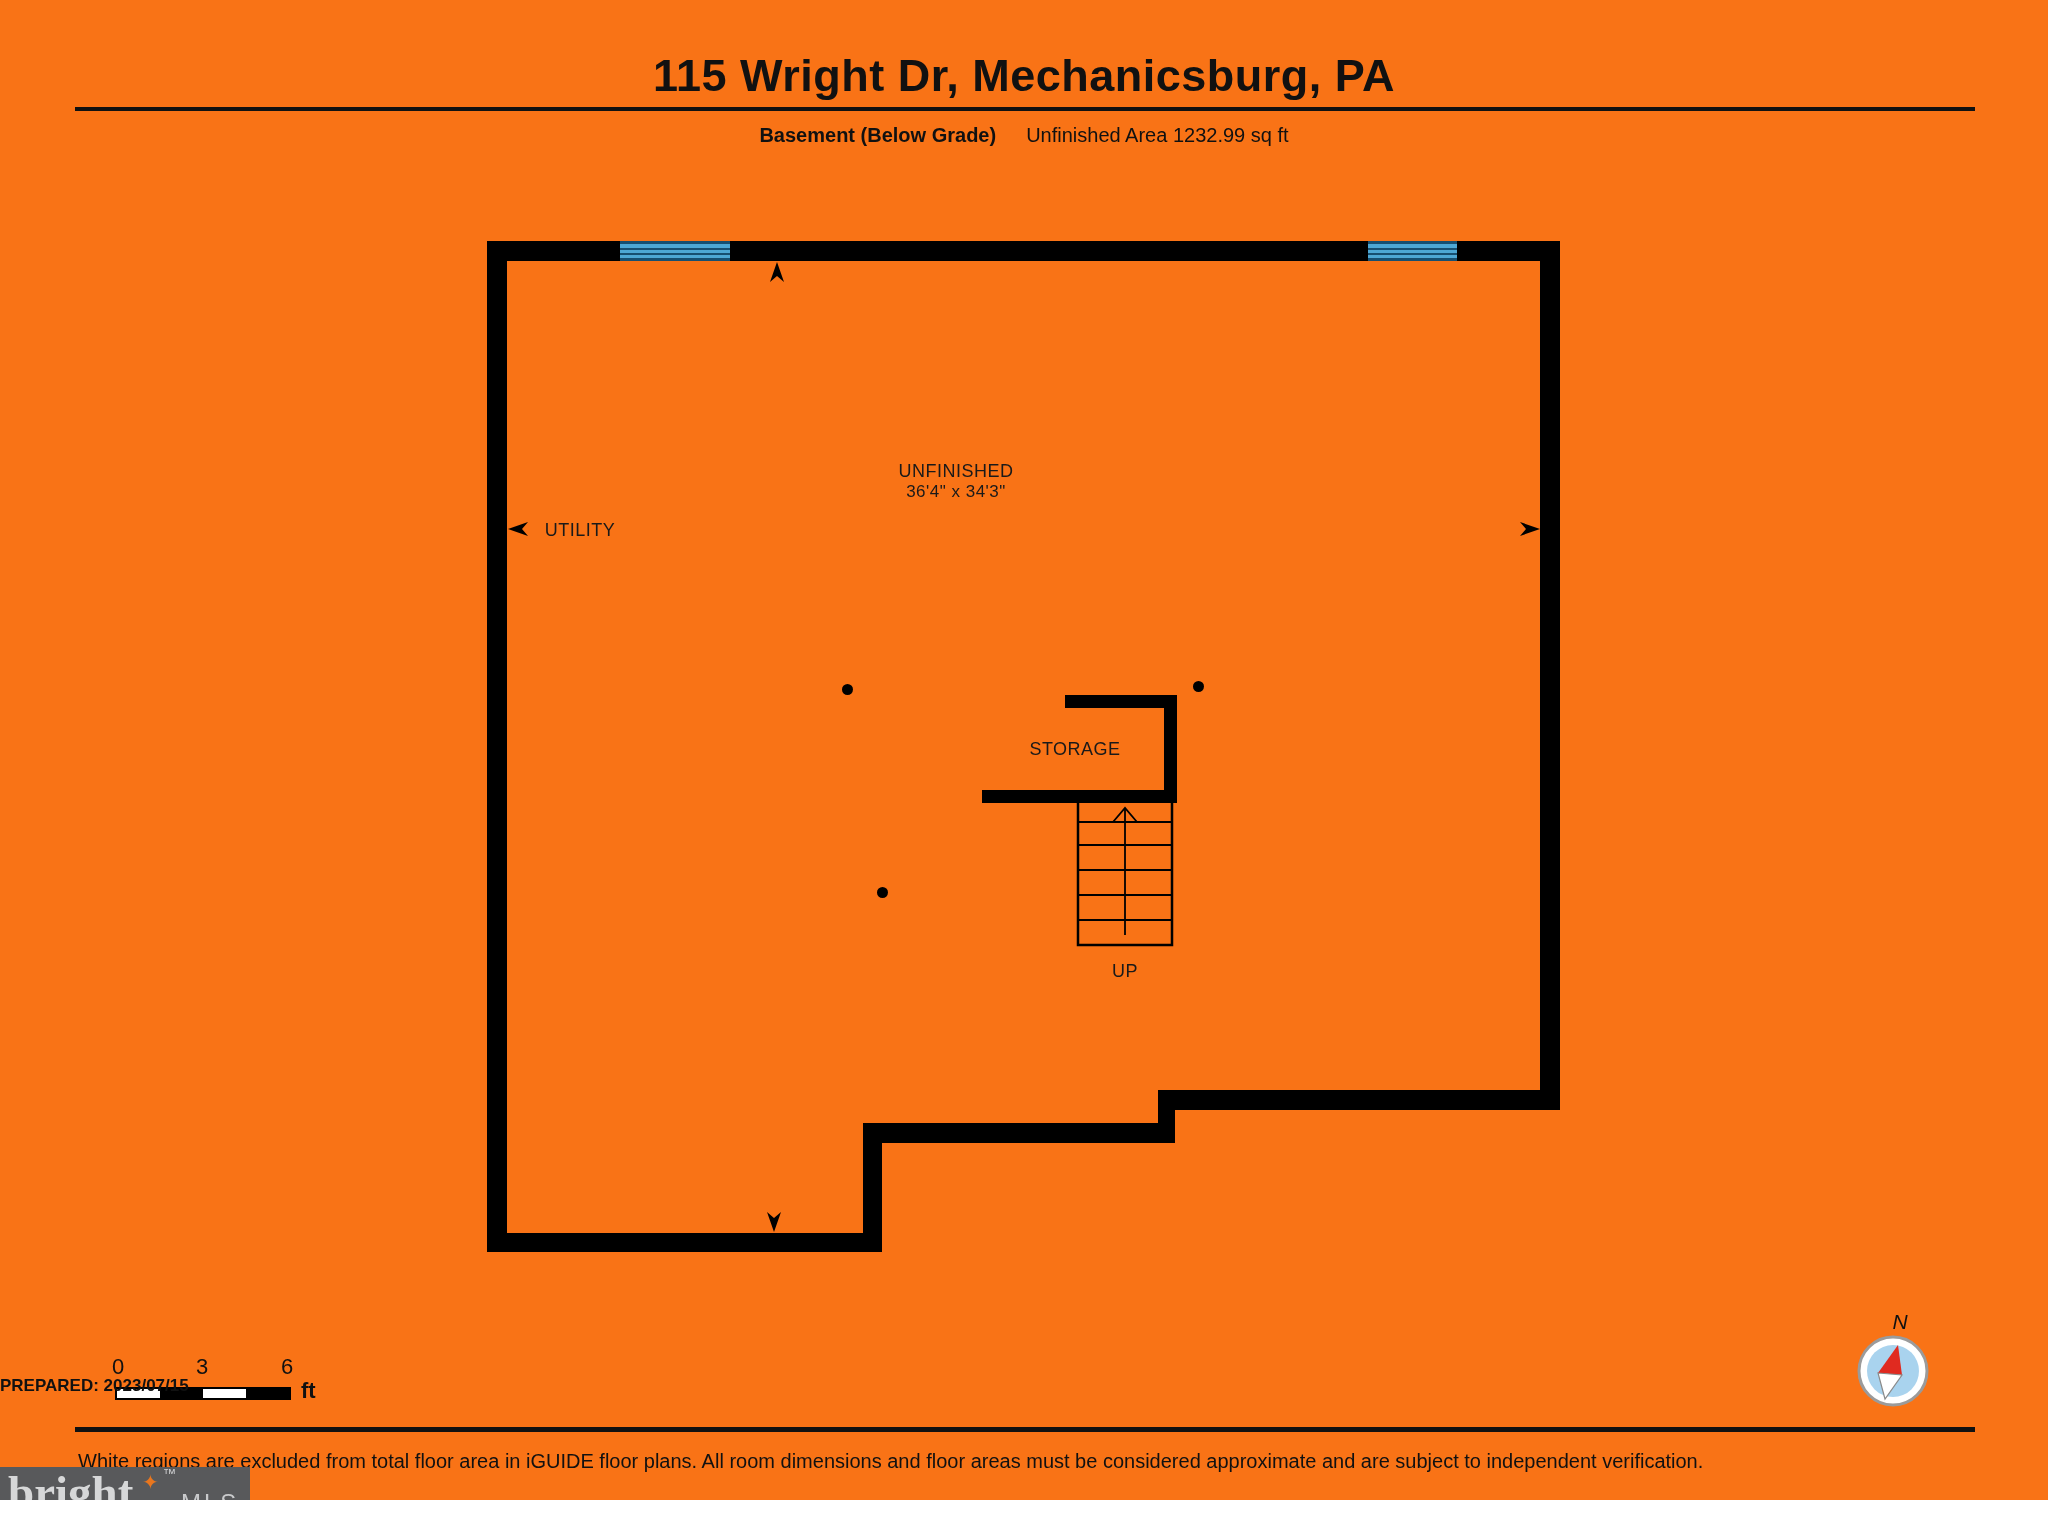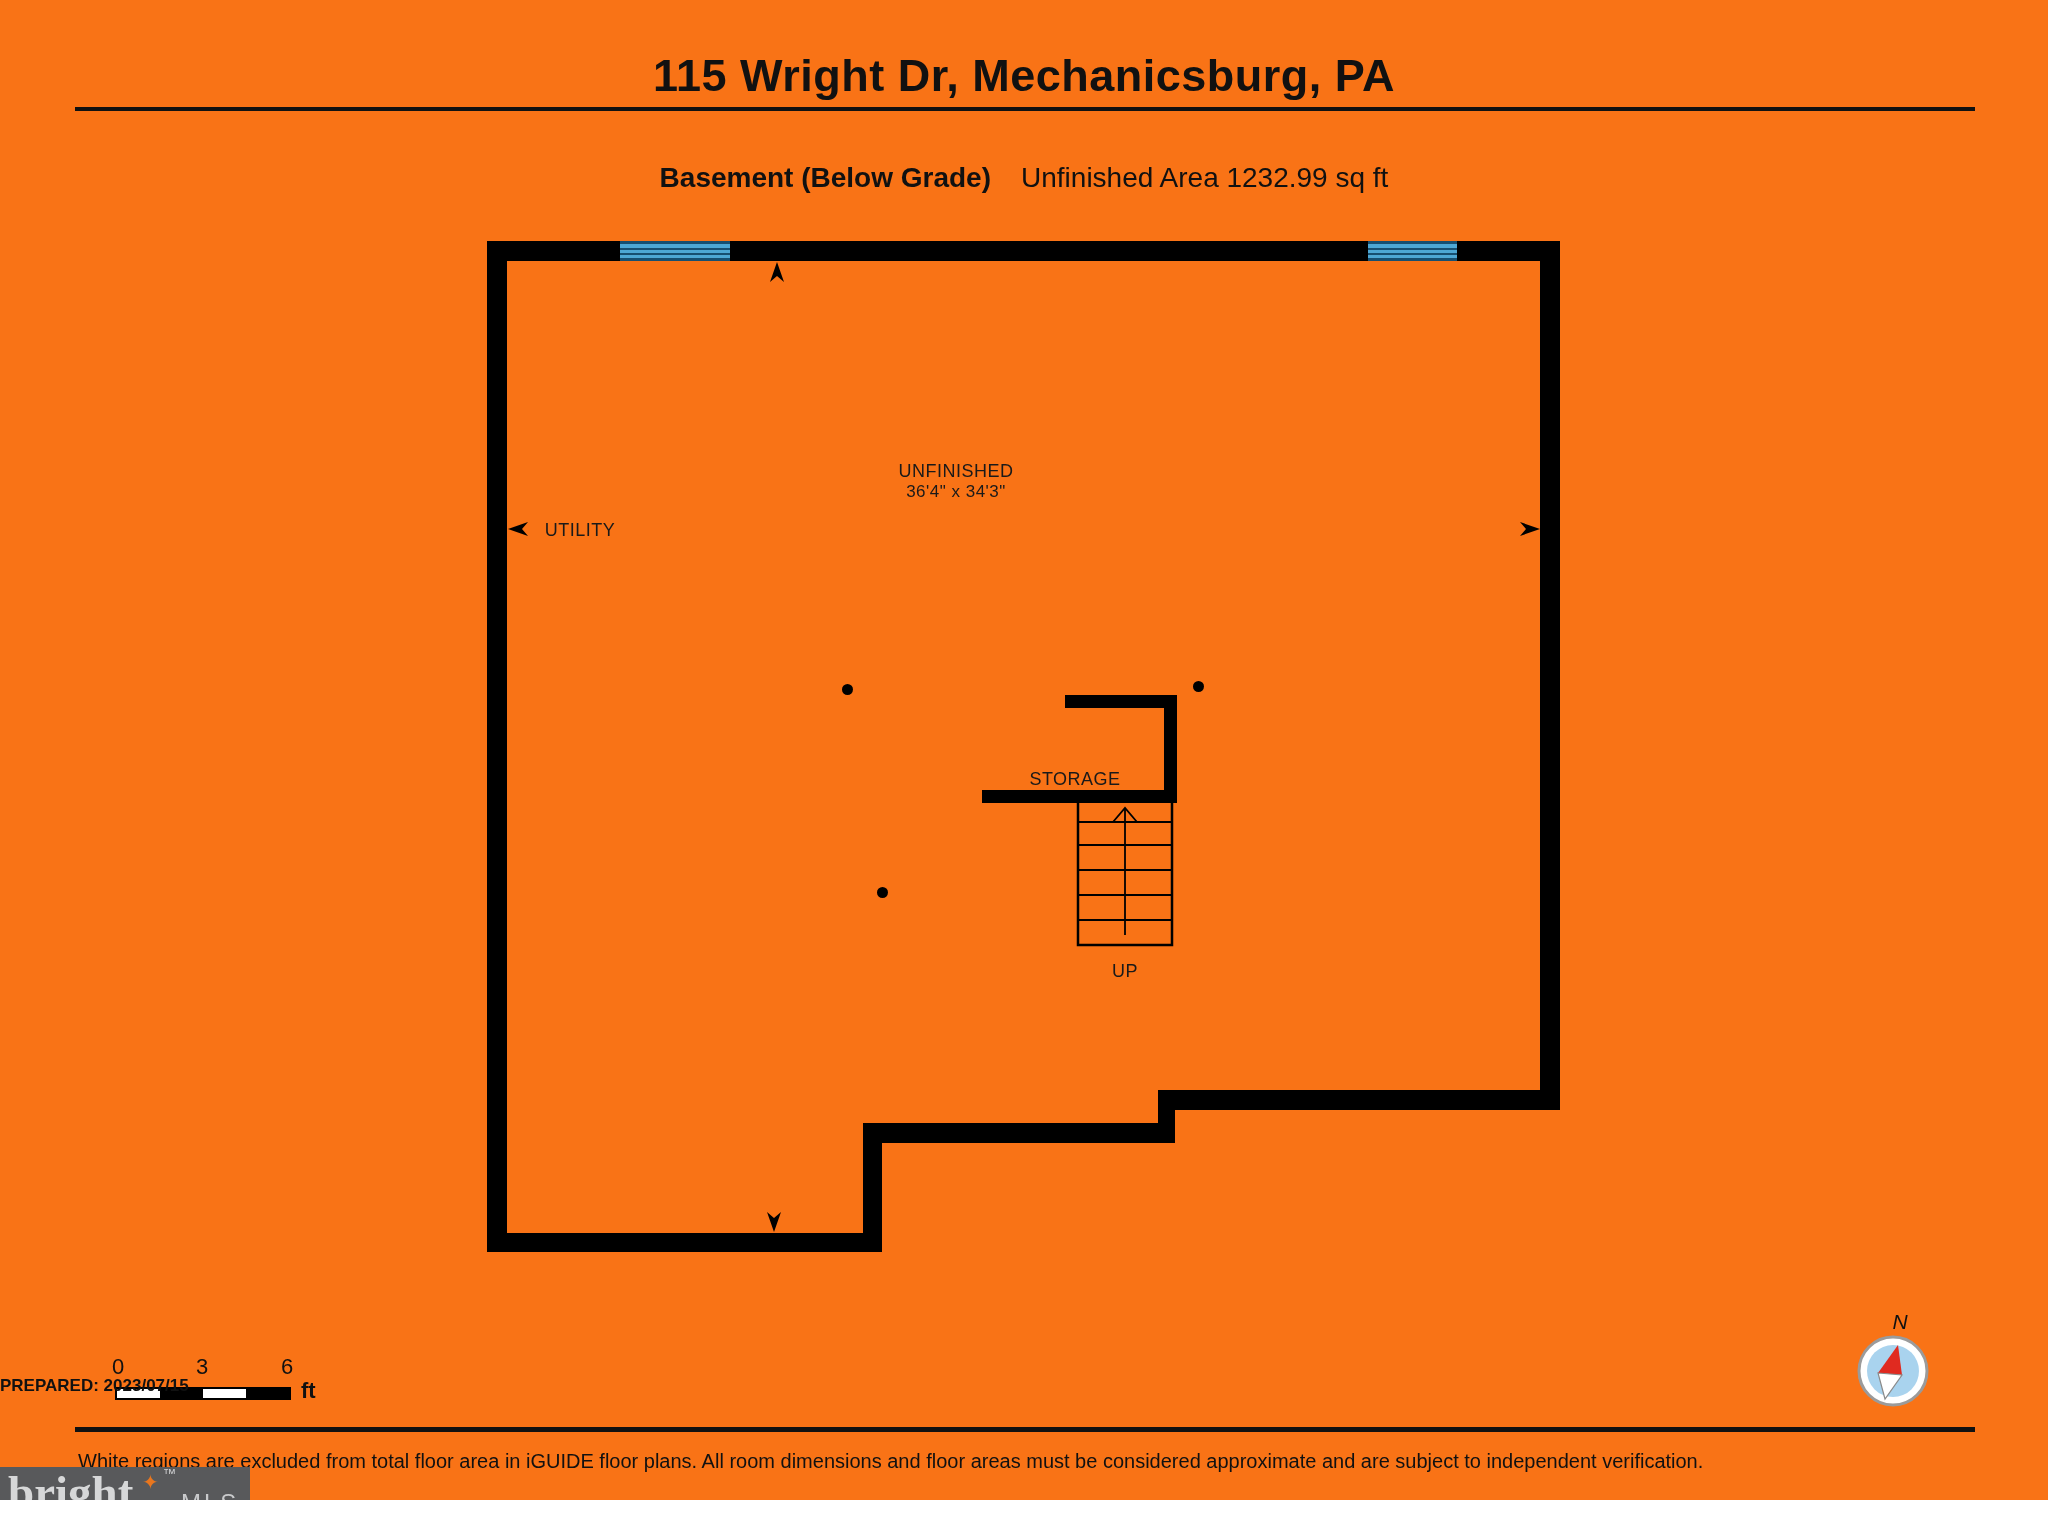--- a/index.html
+++ b/index.html
@@ -3,21 +3,21 @@
 <meta charset="utf-8">
 <style>
   html,body{margin:0;padding:0;background:#fff;}
   .page{position:relative;width:2048px;height:1500px;background:#f97316;overflow:hidden;
         font-family:"Liberation Sans",sans-serif;color:#111;}
   
   .title{position:absolute;left:0;top:50px;width:2048px;text-align:center;
          font-size:45px;font-weight:700;letter-spacing:0.5px;}
   .rule{position:absolute;left:75px;top:107px;width:1900px;height:4px;background:#111;}
   .subtitle{position:absolute;left:0;top:124px;width:2048px;display:flex;
-            justify-content:center;align-items:baseline;gap:30px;font-size:28px;margin-top:38px;}
+            justify-content:center;align-items:baseline;gap:30px;font-size:20px;}
   .subtitle .b{font-weight:700;}
   
   .w{position:absolute;background:#000;}
   
   .win{position:absolute;background:#4da7d4;border-top:3px solid #174f70;border-bottom:3px solid #174f70;box-sizing:border-box;}
   .win i{position:absolute;left:0;right:0;height:2px;background:#174f70;}
   .win i.l1{top:31%;} .win i.l2{top:62%;}
   
   .dot{position:absolute;width:11px;height:11px;border-radius:50%;background:#000;}
   
@@ -105,21 +105,21 @@
     <line x1="8" y1="120" x2="102" y2="120" stroke="#000" stroke-width="1.8"></line>
     <line x1="55" y1="9" x2="55" y2="135" stroke="#000" stroke-width="1.8"></line>
     <polyline points="43,22 55,8 67,22" fill="none" stroke="#000" stroke-width="1.8"></polyline>
   </svg>
 
   <div class="lbl" style="left:806px;top:461px;width:300px;text-align:center;">
     <div>UNFINISHED</div>
     <div class="dim">36'4" x 34'3"</div>
   </div>
   <div class="lbl" style="left:520px;top:520px;width:120px;">UTILITY</div>
-  <div class="lbl" style="left:1015px;top:739px;width:120px;margin-top:30px;">STORAGE</div>
+  <div class="lbl" style="left:1015px;top:739px;width:120px;">STORAGE</div>
   <div class="lbl" style="left:1085px;top:961px;width:80px;">UP</div>
 
   <div class="tick" style="left:106px;top:1354px;">0</div>
   <div class="tick" style="left:190px;top:1354px;">3</div>
   <div class="tick" style="left:275px;top:1354px;">6</div>
   <div class="scalebar">
     <span class="seg-w"></span>
       <span class="seg-b"></span>
       <span class="seg-w"></span>
       <span class="seg-b"></span>

